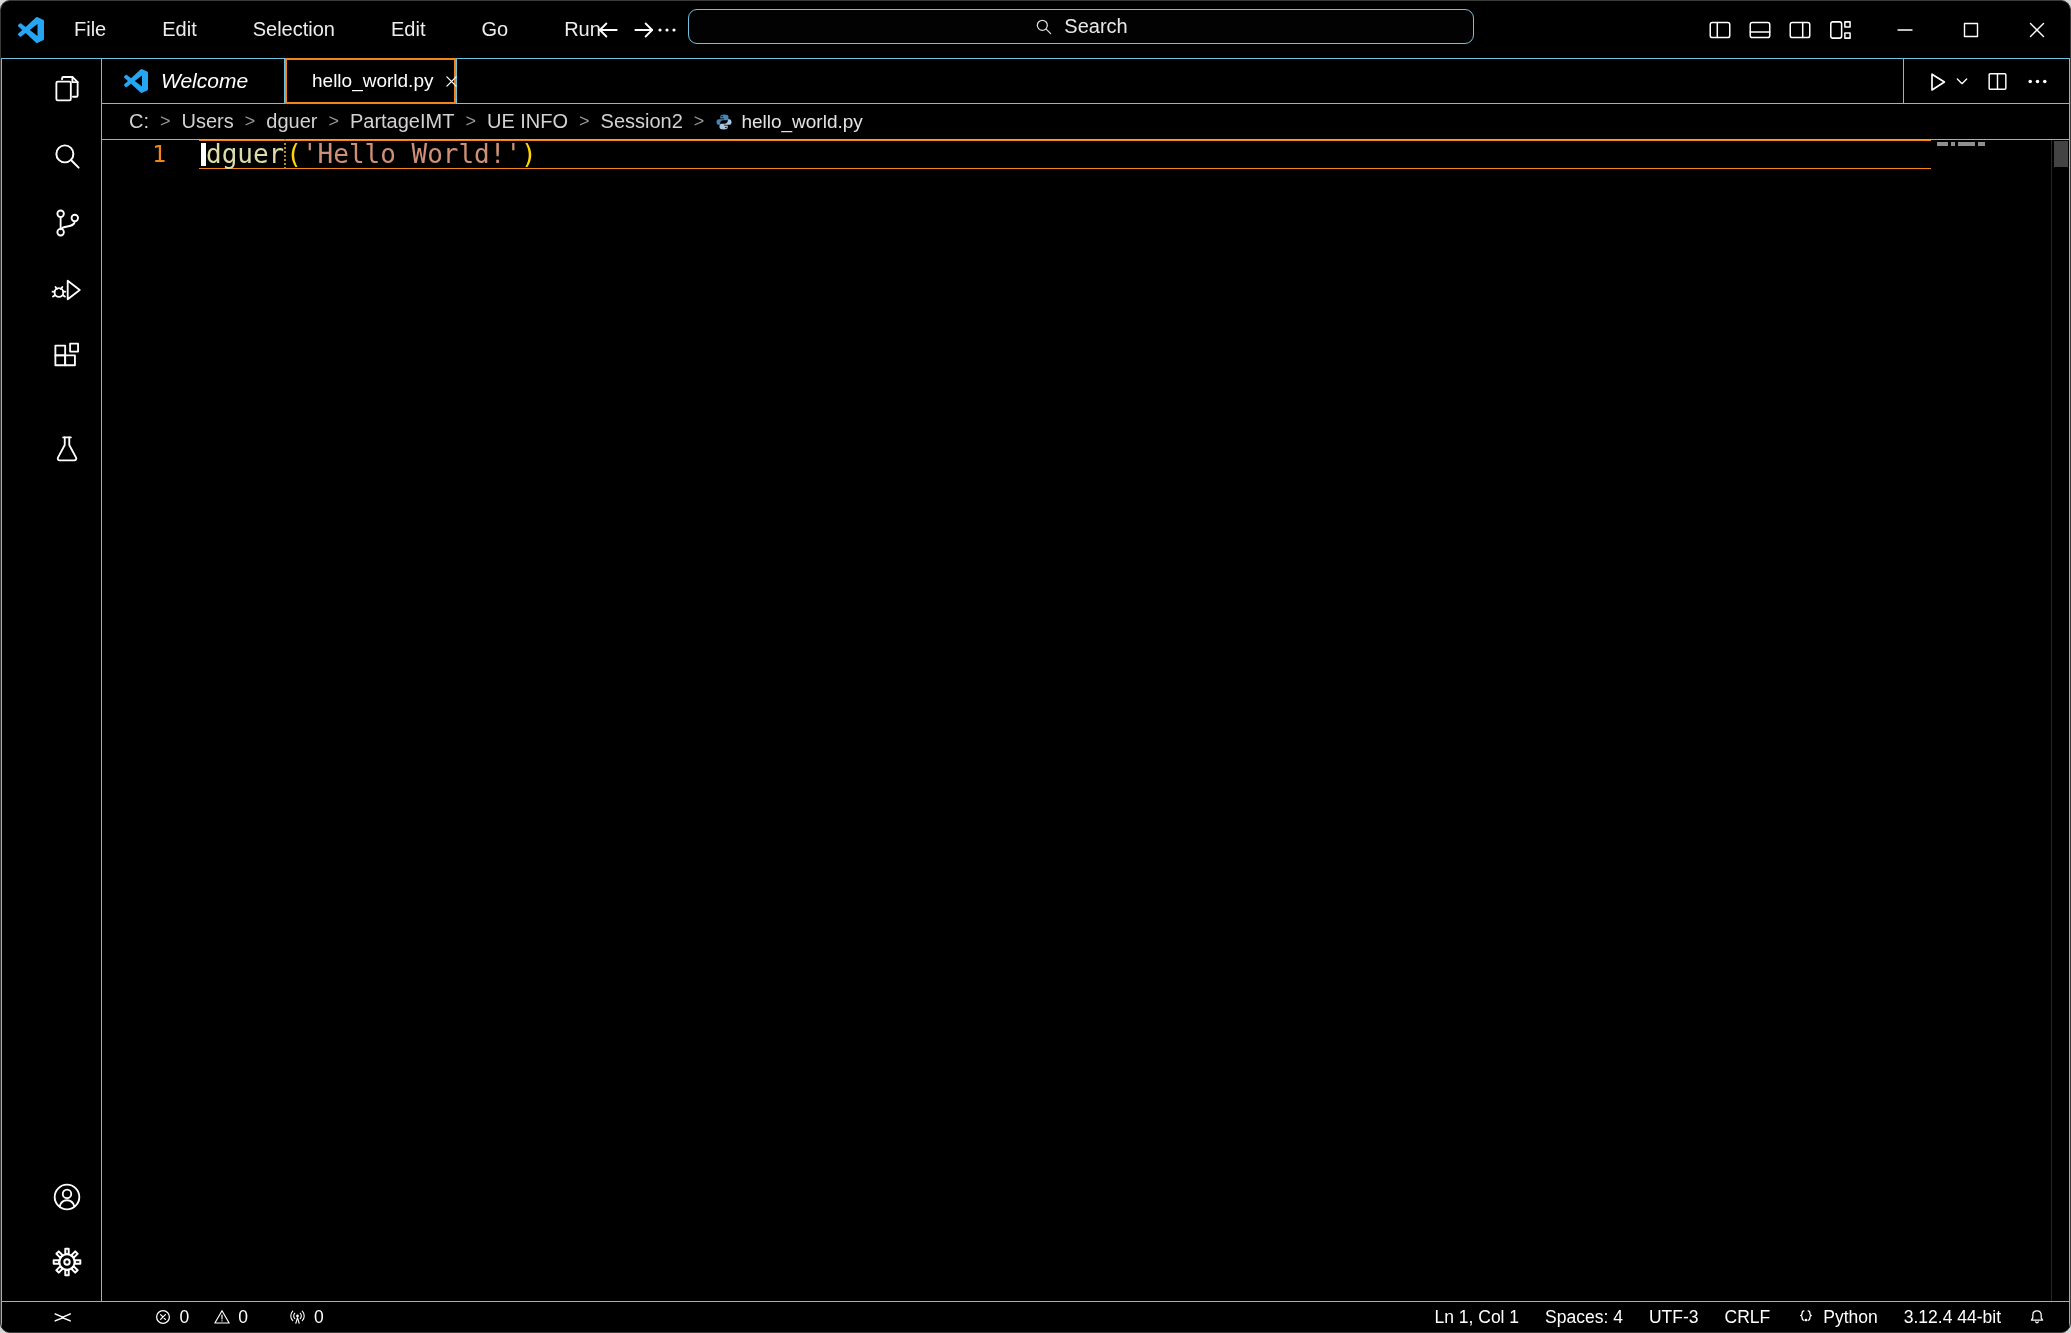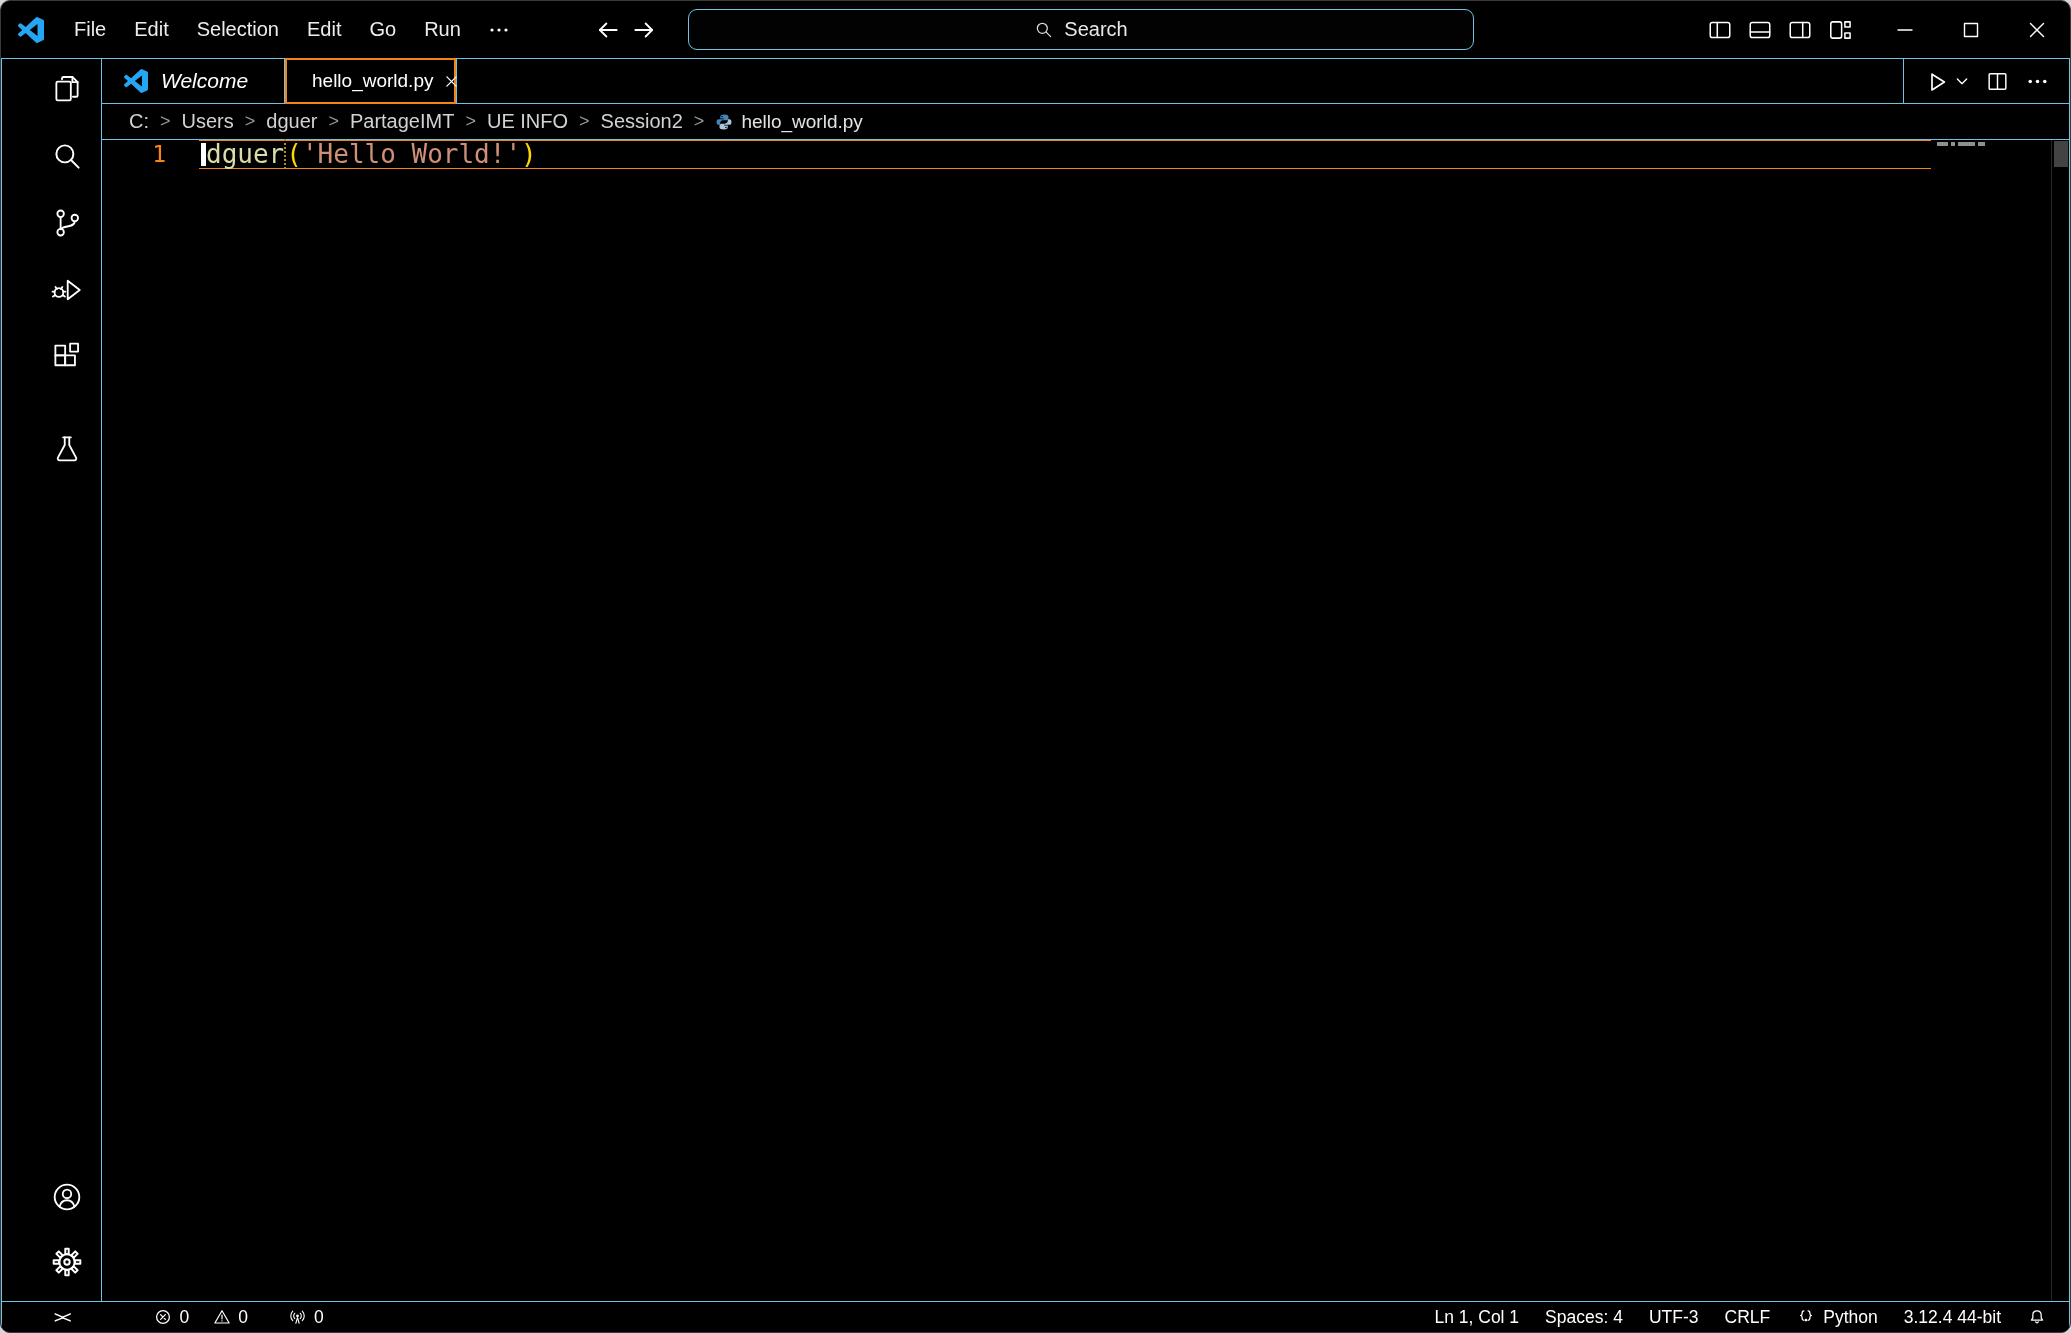--- a/index.html
+++ b/index.html
@@ -15,25 +15,25 @@
   }
   *{box-sizing:border-box;}
   body{margin:0;background:#d6d6d6;width:2071px;height:1333px;font-family:"Liberation Sans",sans-serif;overflow:hidden;}
   .window{position:relative;width:2071px;height:1333px;background:#000;border-radius:10px;border:1px solid #3a3a3a;overflow:hidden;}
   svg{display:block;}
   .ic{stroke:#fff;fill:none;stroke-width:1.5;stroke-linecap:round;stroke-linejoin:round;}
 
   
   .titlebar{position:relative;height:57px;display:flex;align-items:center;}
   .logo{margin-left:17px;width:26px;height:26px;}
-  .menus{display:flex;margin-left:16px;}
+  .menus{display:flex;margin-left:16px;gap:28px;}
   .menu-item{padding:0 14px;font-size:20px;color:#ededed;line-height:57px;cursor:default;}
   .menu-overflow{padding:0 12px;display:flex;align-items:center;height:57px;}
   .nav-arrows{position:absolute;left:594px;top:0;height:57px;display:flex;align-items:center;gap:10px;}
-  .searchbox{position:absolute;left:687px;top:8px;width:786px;height:41px;border:1px solid var(--contrast-border);border-radius:9px;display:flex;align-items:center;justify-content:center;gap:10px;color:#e8e8e8;font-size:20px;background:#020202;}
+  .searchbox{position:absolute;left:687px;top:8px;width:786px;height:35px;border:1px solid var(--contrast-border);border-radius:9px;display:flex;align-items:center;justify-content:center;gap:10px;color:#e8e8e8;font-size:20px;background:#020202;}
   .layout-icons{position:absolute;left:1706px;top:0;height:57px;display:flex;align-items:center;gap:14px;}
   .win-controls{position:absolute;right:0;top:0;height:57px;display:flex;}
   .win-btn{width:66px;height:57px;display:flex;align-items:center;justify-content:center;}
 
   
   .body-wrap{position:absolute;top:57px;left:0;right:0;bottom:0;border-top:1px solid var(--contrast-border);border-left:1px solid var(--contrast-border);border-right:1px solid var(--contrast-border);display:flex;flex-direction:column;background:#000;}
   .content{flex:1;display:flex;min-height:0;margin-left:30px;}
   .activitybar{width:70px;border-right:1px solid var(--contrast-border);position:relative;flex:none;}
   .ab-btn{position:absolute;left:50%;transform:translateX(-50%);width:34px;height:34px;}
   .ab-explorer{top:13px}.ab-search{top:80px}.ab-scm{top:147px}.ab-debug{top:214px}.ab-ext{top:281px}.ab-test{top:373px}.ab-account{top:1121px}.ab-gear{top:1186px}

